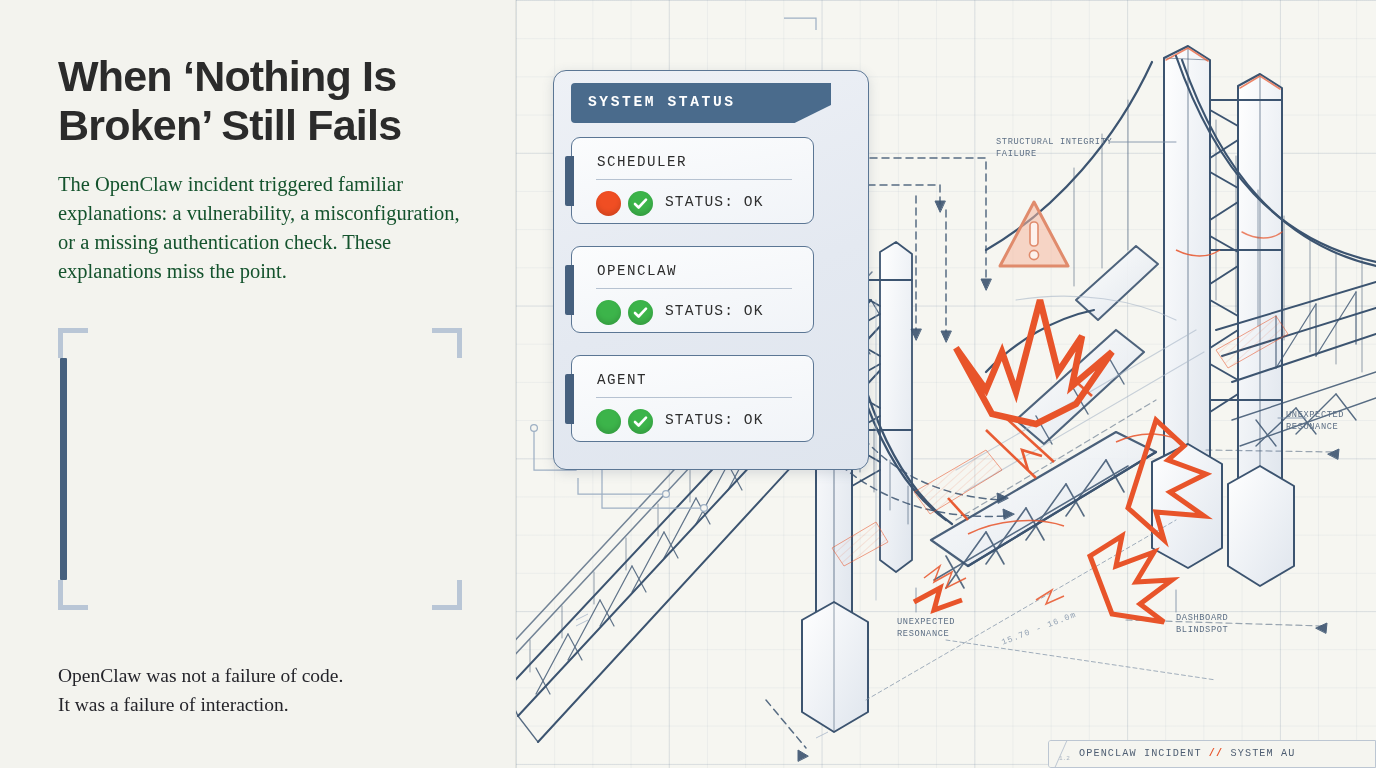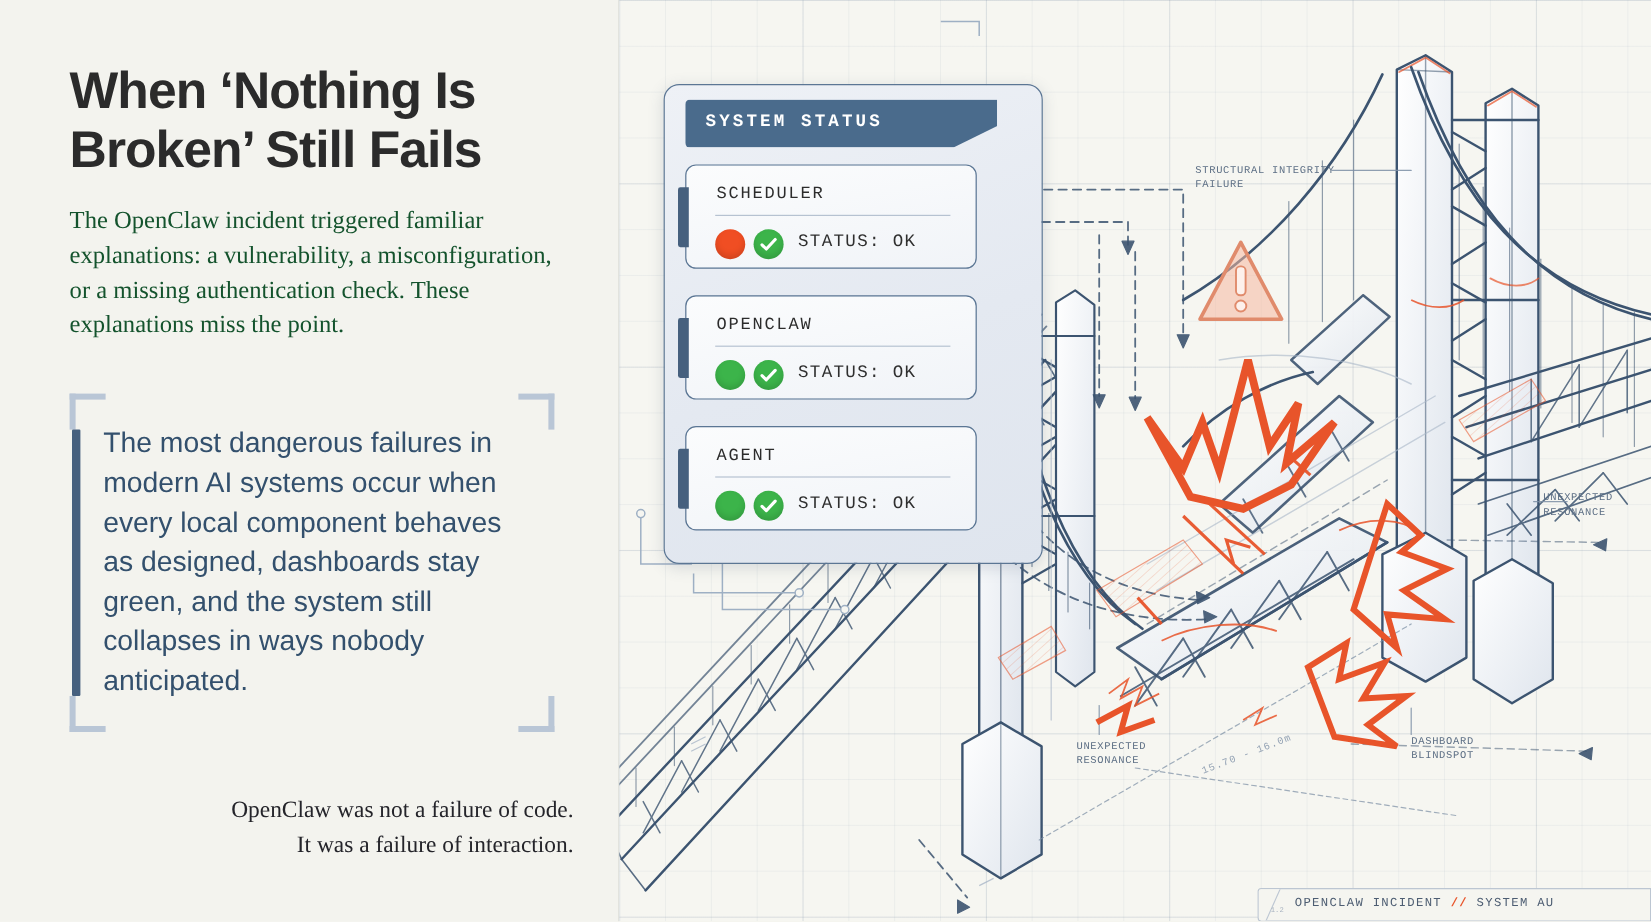--- a/index.html
+++ b/index.html
@@ -24,21 +24,21 @@
     letter-spacing:-0.8px; color:#2b2b2b;
   }
   #lede {
     position:absolute; left:58px; top:170px; width:410px;
     font-family:"Liberation Serif", serif;
     font-size:20.5px; line-height:1.42; color:#14532d;
   }
   #closing {
     position:absolute; left:58px; top:662px; width:420px;
     font-family:"Liberation Serif", serif;
-    font-size:19.5px; line-height:1.47; color:#24242a;text-align:right;
+    font-size:19.5px; line-height:1.47; color:#24242a;
   }
 
   
   #quote-block { position:absolute; left:58px; top:328px; width:404px; height:282px; }
   .qbracket { position:absolute; width:30px; height:30px; }
   .qbracket.tl { left:0; top:0; border-left:5px solid #b9c6d6; border-top:5px solid #b9c6d6; }
   .qbracket.tr { right:0; top:0; border-right:5px solid #b9c6d6; border-top:5px solid #b9c6d6; }
   .qbracket.bl { left:0; bottom:0; border-left:5px solid #b9c6d6; border-bottom:5px solid #b9c6d6; }
   .qbracket.br { right:0; bottom:0; border-right:5px solid #b9c6d6; border-bottom:5px solid #b9c6d6; }
   #quote-bar {
@@ -170,21 +170,20 @@
     <h1 id="title">When ‘Nothing Is Broken’ Still Fails</h1>
 
     <p id="lede">The OpenClaw incident triggered familiar explanations: a vulnerability, a misconfiguration, or a missing authentication check. These explanations miss the point.</p>
 
     <div id="quote-block">
       <span class="qbracket tl"></span>
       <span class="qbracket tr"></span>
       <span class="qbracket bl"></span>
       <span class="qbracket br"></span>
       <span id="quote-bar"></span>
-      <p id="quote-text">The most dangerous failures in modern AI systems occur when every local component behaves as designed, dashboards stay green, and the system still collapses in ways nobody anticipated.</p>
     </div>
 
     <p id="closing" style="white-space:pre-line">OpenClaw was not a failure of code.
 It was a failure of interaction.</p>
   </div>
 
   <div id="blueprint">
     <div id="grid-fine"></div>
     <div id="grid-coarse"></div>
 

